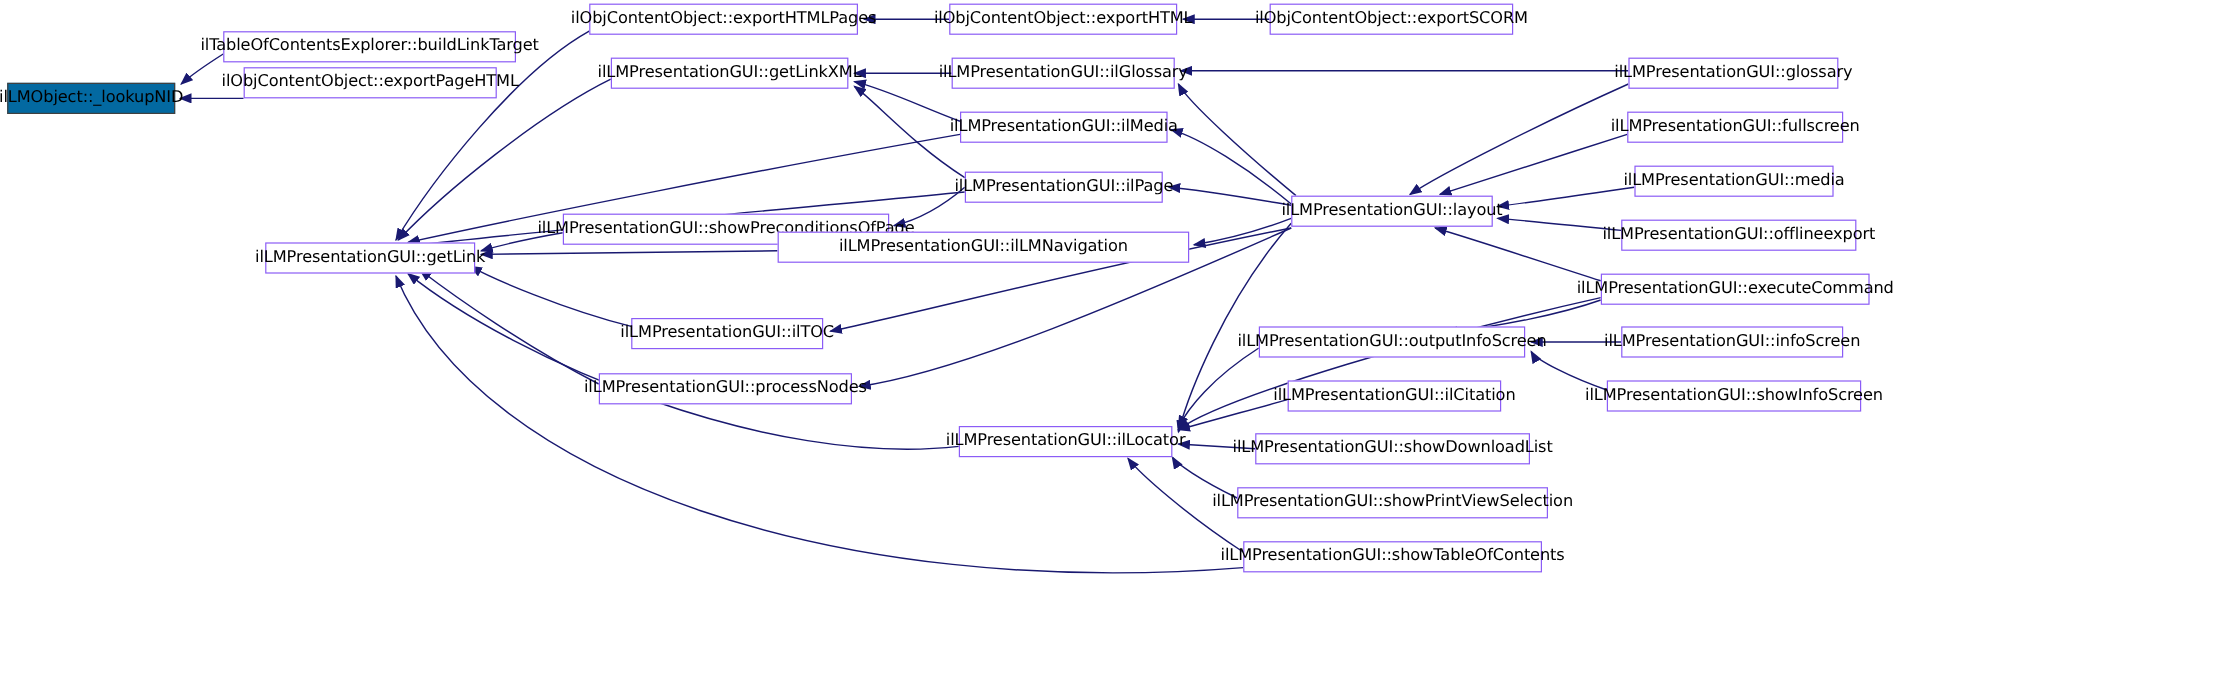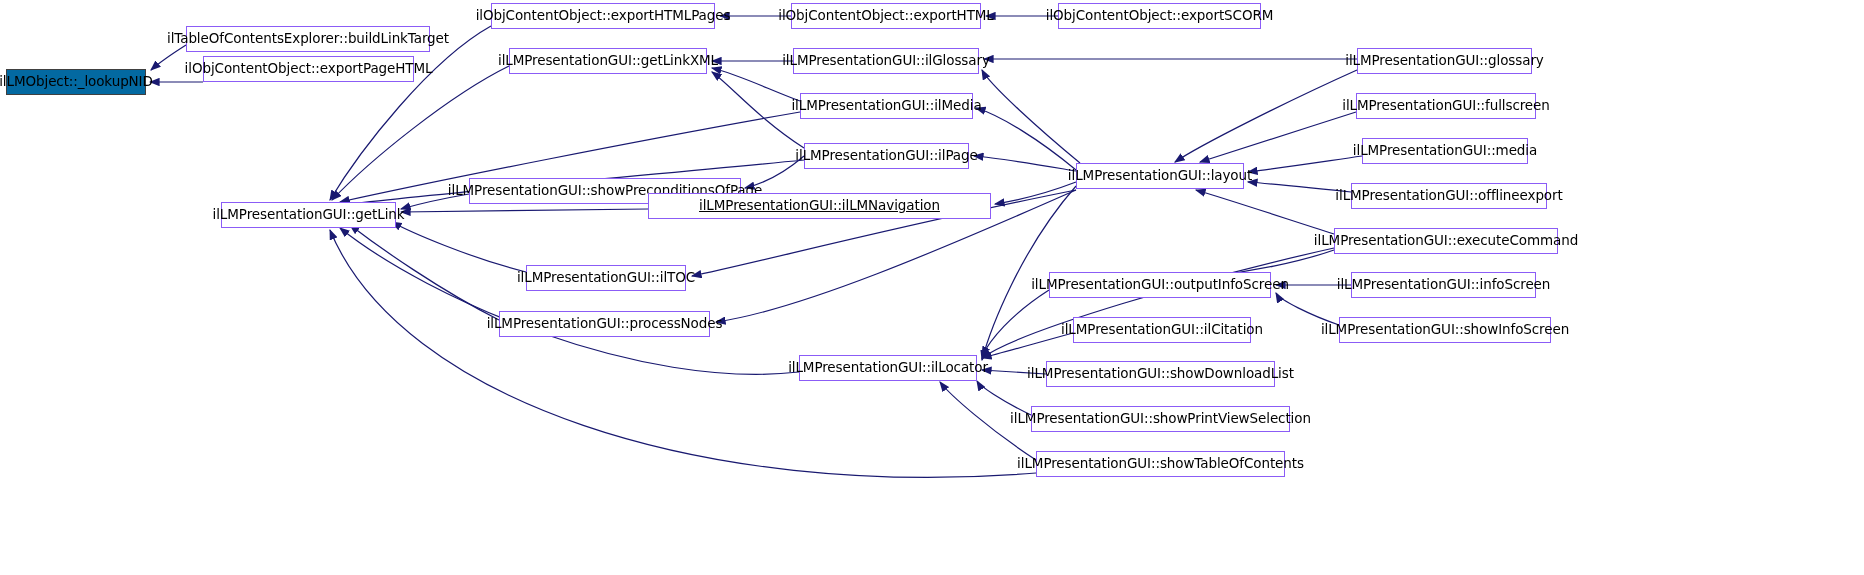--- a/index.html
+++ b/index.html
@@ -144,21 +144,21 @@
       </div>
       <div class="node" style="left: 1076px; top: 163px; width: 168px; height: 26px;">
         <span class="node-label">ilLMPresentationGUI::layout</span>
       </div>
       <div class="node" style="left: 1351px; top: 183px; width: 196px; height: 26px;">
         <span class="node-label">ilLMPresentationGUI::offlineexport</span>
       </div>
       <div class="node" style="left: 469px; top: 178px; width: 272px; height: 26px;">
         <span class="node-label">ilLMPresentationGUI::showPreconditionsOfPage</span>
       </div>
-      <div class="node" style="left: 648px; top: 193px; width: 343px; height: 26px; text-decoration: underline;">
+      <div class="node" style="left: 648px; top: 193px; width: 343px; height: 26px;">
         <span class="node-label">ilLMPresentationGUI::ilLMNavigation</span>
       </div>
       <div class="node" style="left: 221px; top: 202px; width: 175px; height: 26px; text-align: right;">
         <span class="node-label">ilLMPresentationGUI::getLink</span>
       </div>
       <div class="node" style="left: 1334px; top: 228px; width: 224px; height: 26px;">
         <span class="node-label">ilLMPresentationGUI::executeCommand</span>
       </div>
       <div class="node" style="left: 1049px; top: 272px; width: 222px; height: 26px;">
         <span class="node-label">ilLMPresentationGUI::outputInfoScreen</span>

